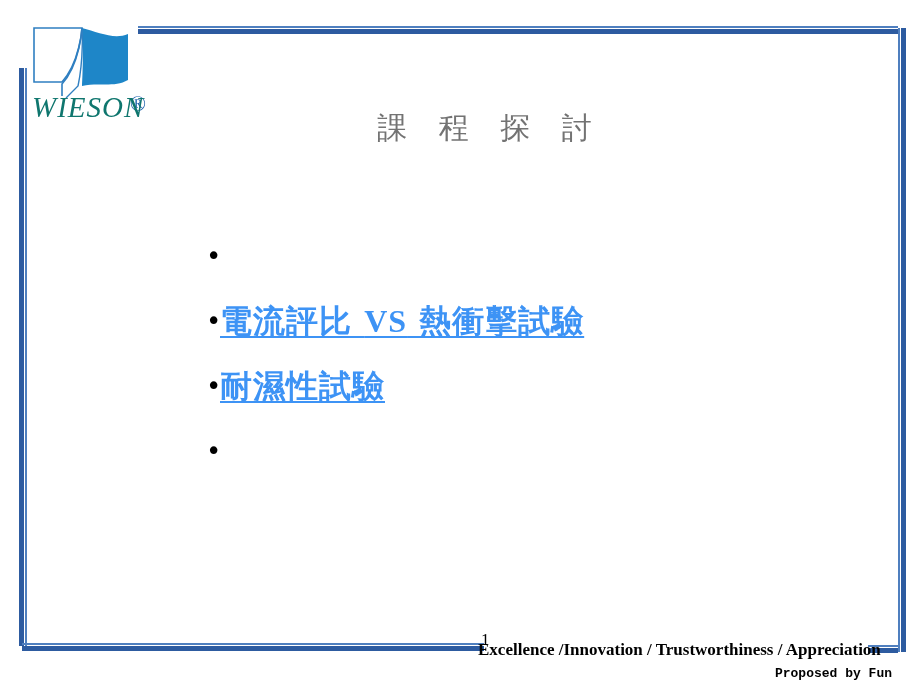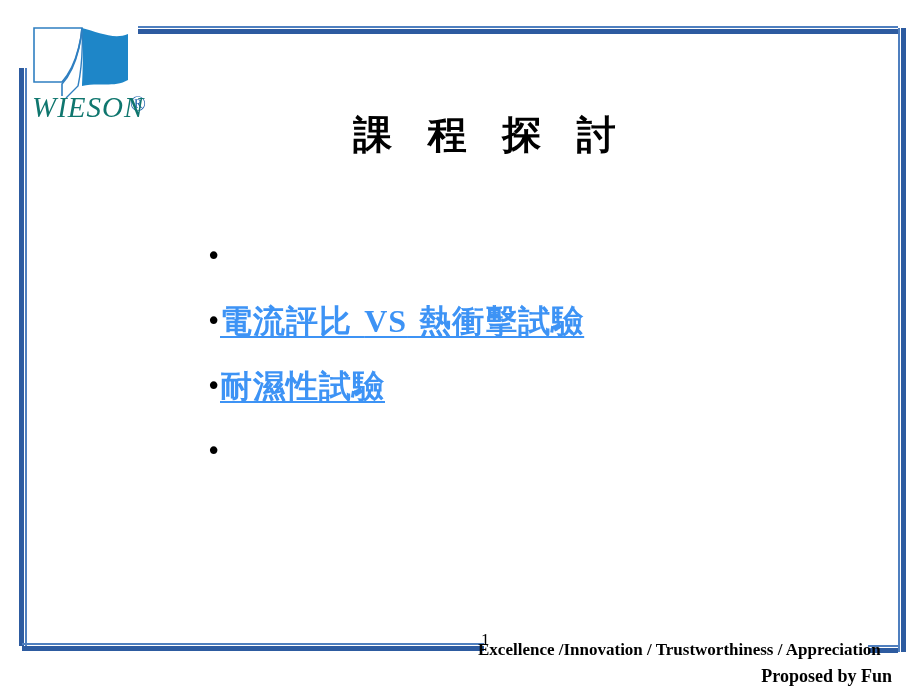--- a/index.html
+++ b/index.html
@@ -104,24 +104,24 @@
   }
 
   
   .slide-title {
     position: absolute;
     left: 180px;
     top: 108px;
     width: 620px;
     text-align: center;
     font-family: "DejaVu Sans", "Liberation Sans", sans-serif;
-    font-weight: bold;
-    font-size: 39px;
+    font-weight: normal;
+    font-size: 30px;
     letter-spacing: 11px;
-    color: #000000;
+    color: #737373;
     white-space: nowrap;
   }
 
   
   .bullet-list {
     position: absolute;
     left: 206px;
     top: 236px;
     width: 640px;
     list-style: none;
@@ -176,23 +176,23 @@
     font-family: "Liberation Serif", serif;
     font-weight: bold;
     font-size: 17px;
     color: #000000;
     white-space: nowrap;
   }
   .footer-author {
     position: absolute;
     right: 28px;
     top: 666px;
-    font-family: Liberation Serif, serif;
-    font-weight: bold;
-    font-size: 18px;
+    font-family: Liberation Mono, monospace;
+    font-weight: bold;
+    font-size: 13px;
     color: #000000;
     white-space: nowrap;
   }
 </style>
 </head>
 <body>
 
 <div class="slide">
 
   <div class="frame-top"></div>

